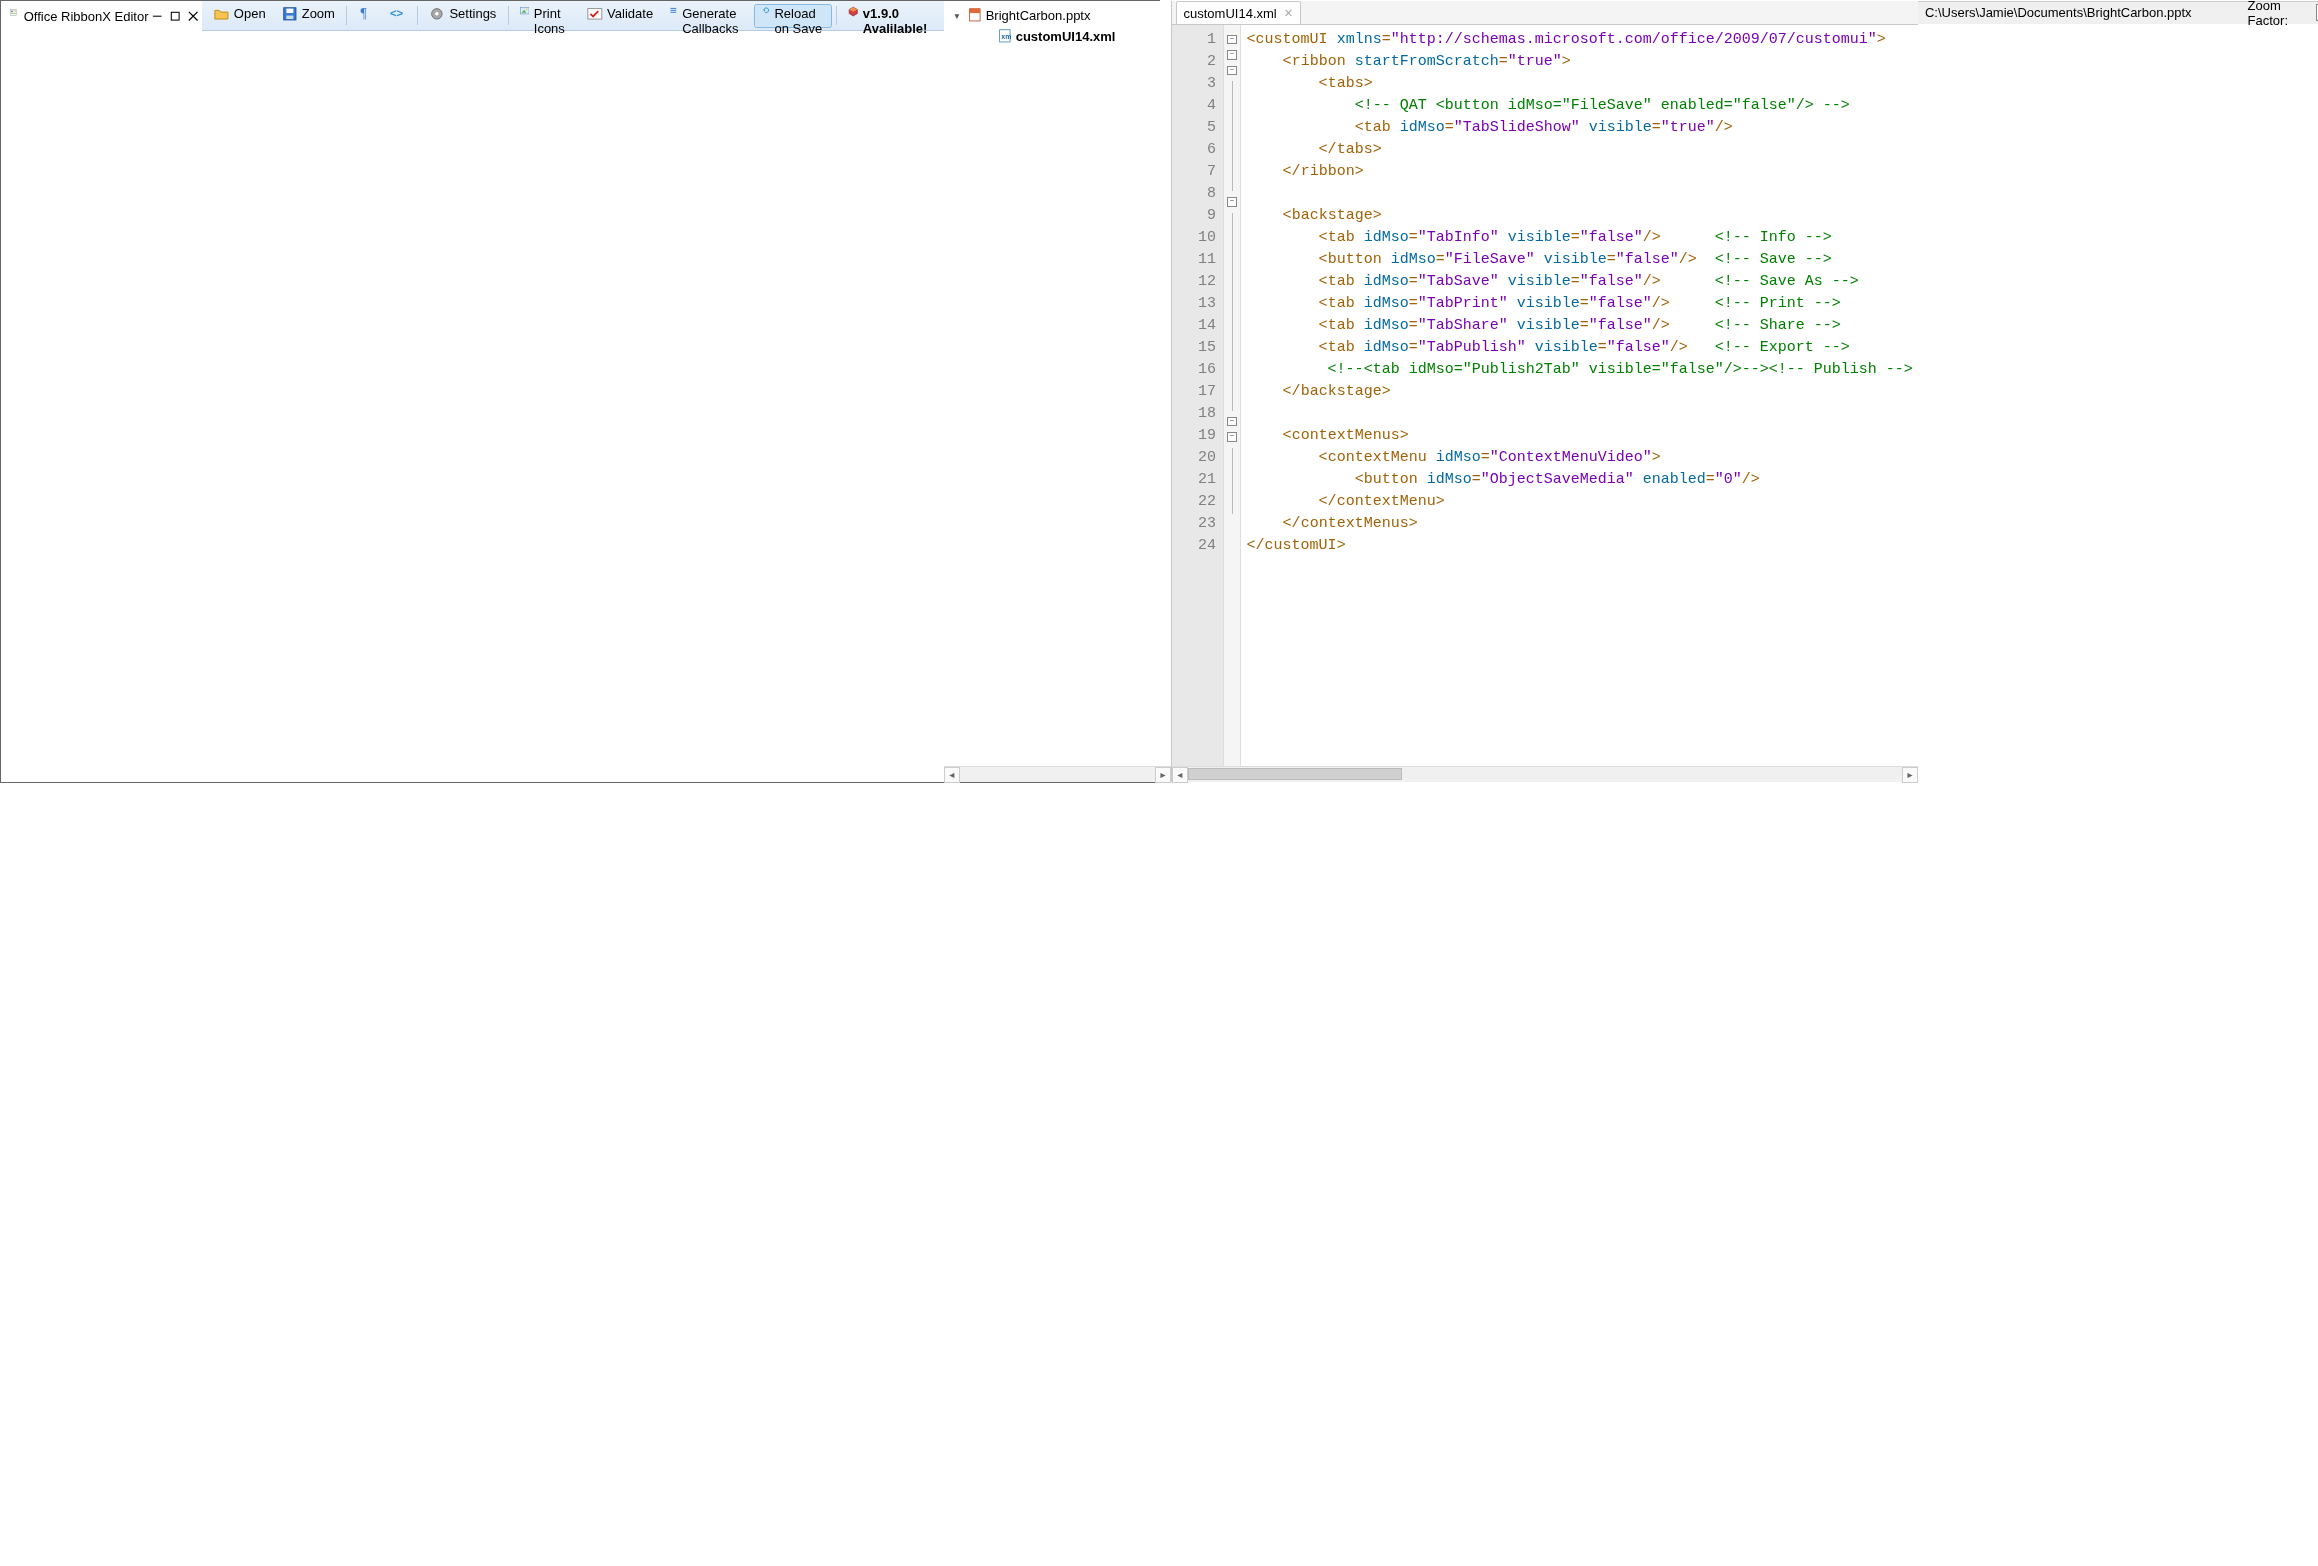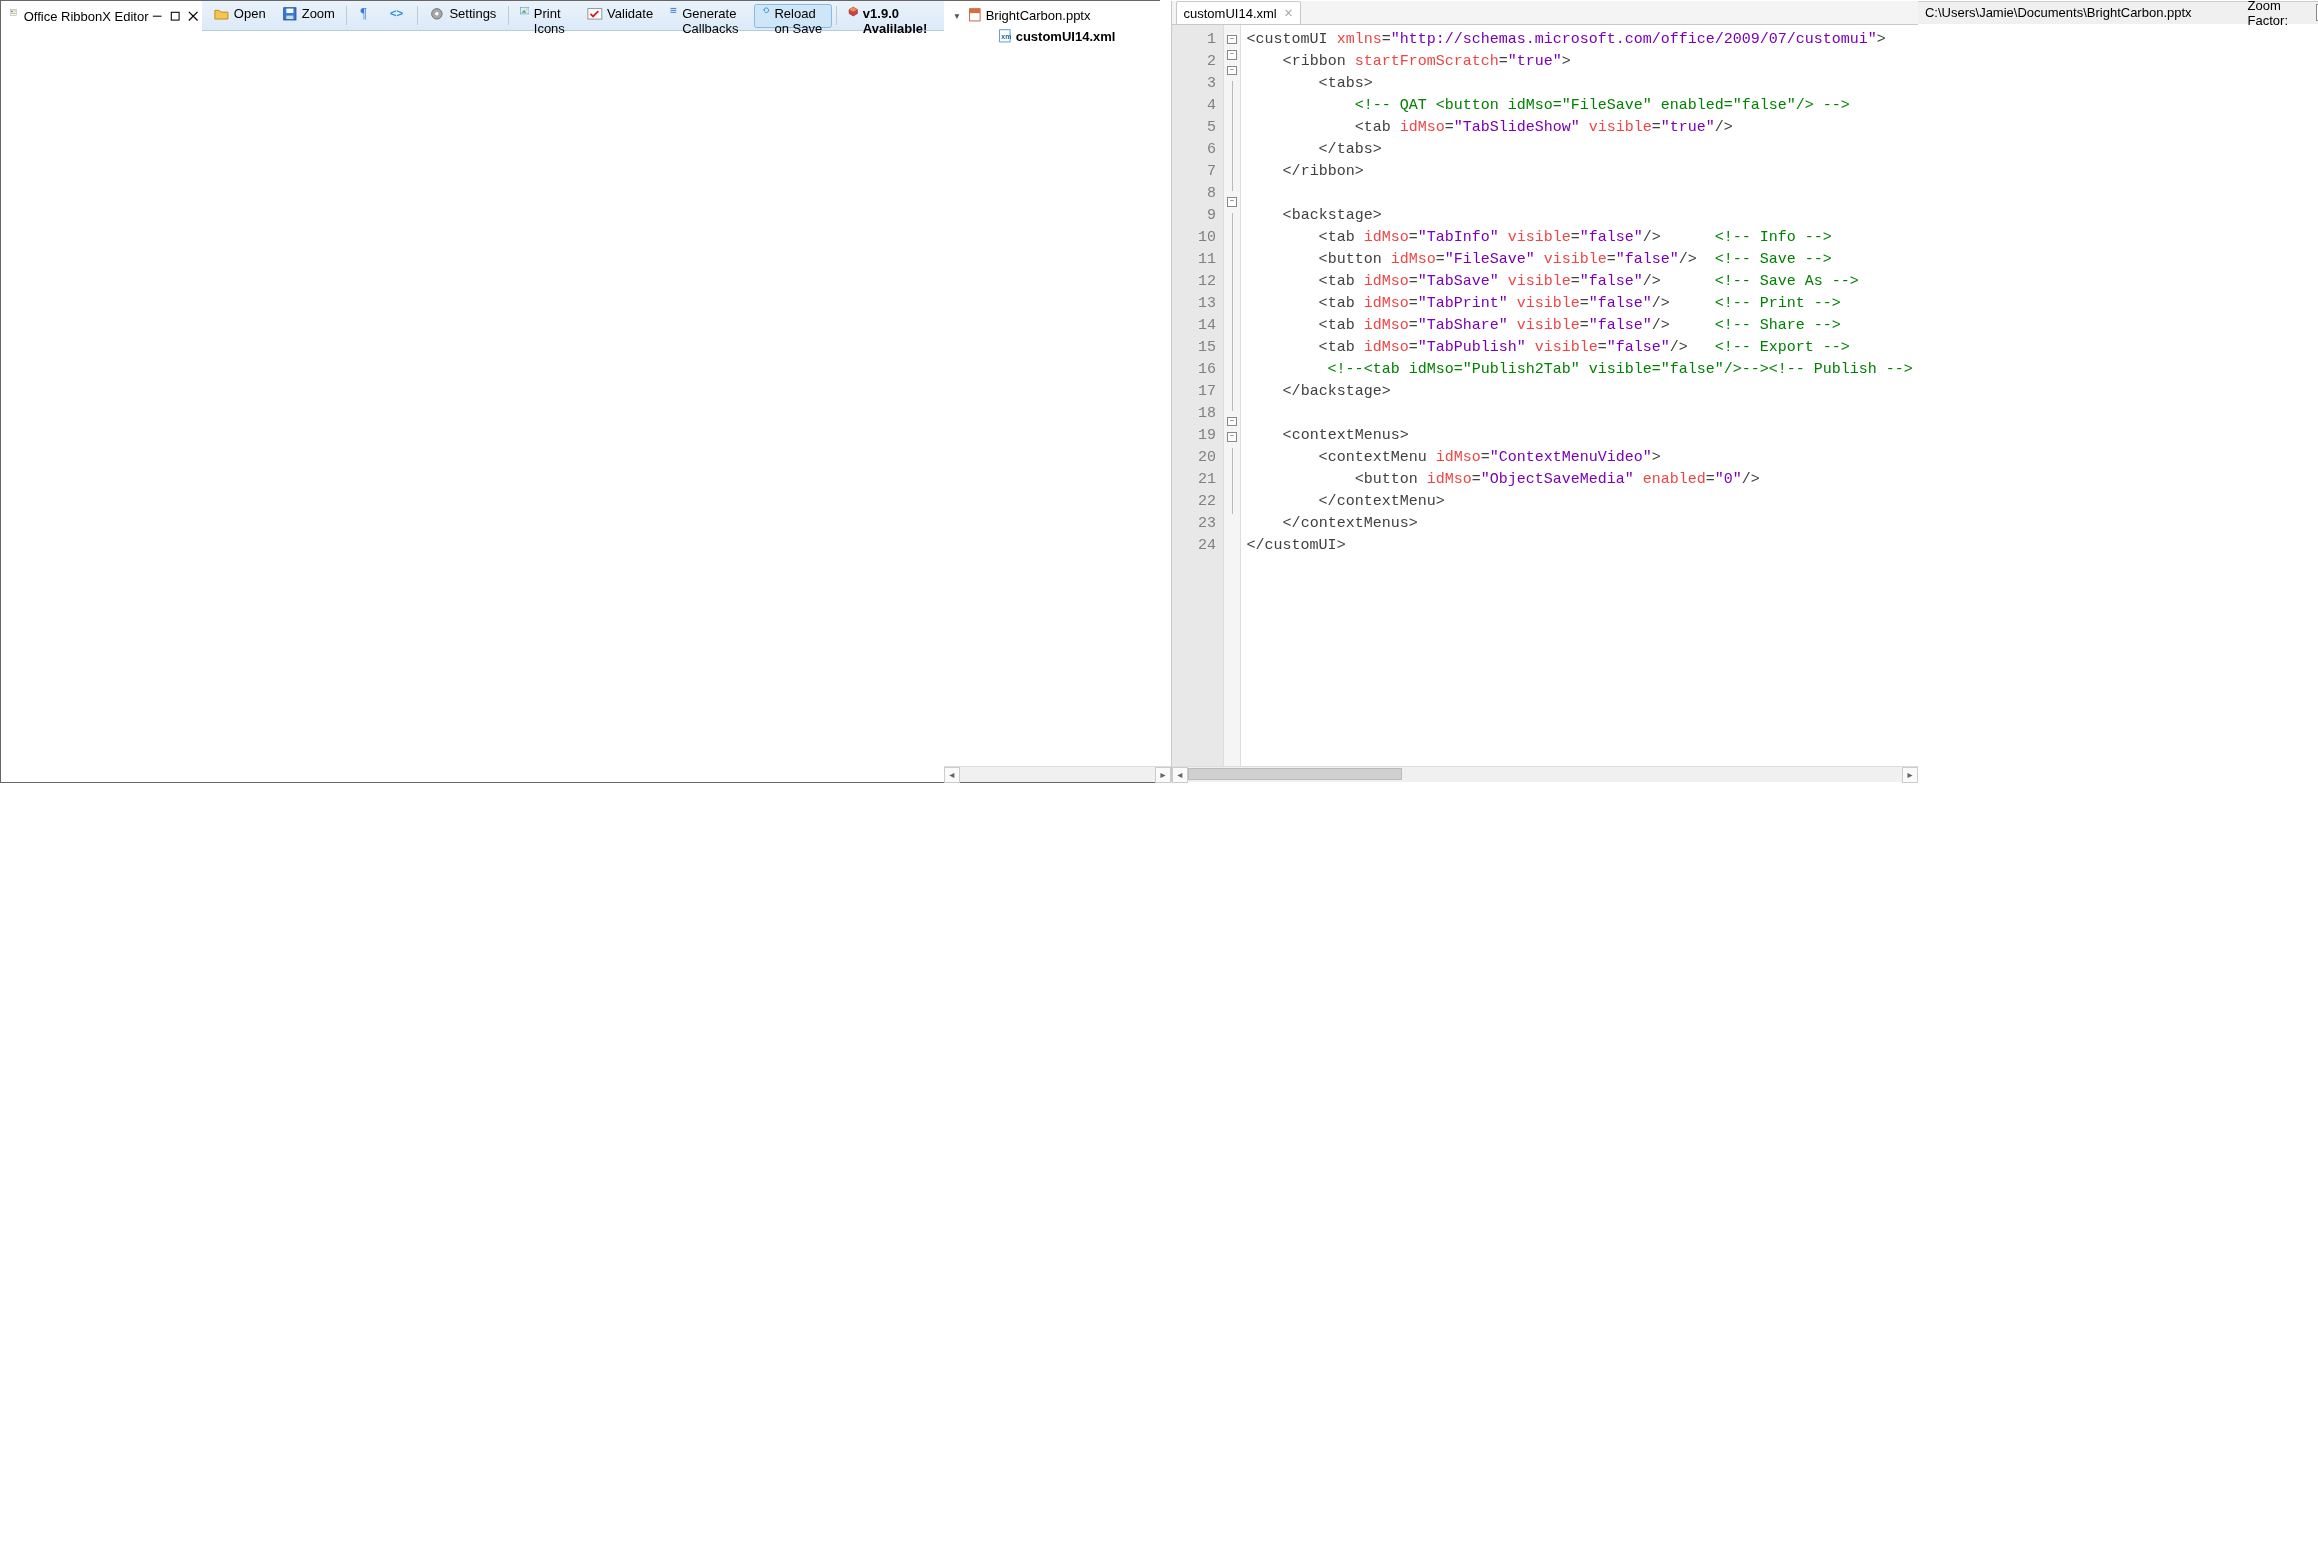--- a/index.html
+++ b/index.html
@@ -32,22 +32,22 @@
   .editor-pane { flex:1; display:flex; flex-direction:column; min-width:0; }
   .tabbar { height:24px; background:#f4f4f4; display:flex; align-items:flex-end; border-bottom:0.9px solid #c8c8c8; }
   .tab { height:22.6px; background:#fff; border:0.9px solid #c8c8c8; border-bottom:none; border-radius:2.6px 2.6px 0 0; display:flex; align-items:center; padding:0 7px; gap:7px; font-size:13px; margin-left:3.5px;}
   .tab .close { color:#aaa; font-size:11.3px; }
   .code-wrap { flex:1; display:flex; min-height:0; background:#fff; font-family: Consolas, "Courier New", monospace; font-size:15px; line-height:22px; }
   .gutter { width:52px; background:#e8e8e8; color:#808080; text-align:right; padding:3.5px 7px 3.5px 3.5px; border-right:0.9px solid #ddd;}
   .foldcol { width:17.4px; background:#f5f5f5; border-right:0.9px solid #ddd; padding-top:3.5px;}
   .foldcol .fbox { width:9.6px; height:9.6px; border:0.9px solid #888; margin:6px auto; font-size:7.8px; line-height:7.8px; text-align:center; color:#555; background:#fff;}
   .foldcol .fline { width:0.9px; height:22px; background:#bbb; margin:0 auto;}
   .code { flex:1; padding:3.5px 5.2px; white-space:pre; overflow:hidden; position:relative; color:#000;}
-  .t-tag { color:#404040; }
-  .t-attr { color:#ef4444; }
+  .t-tag { color:#a16207; }
+  .t-attr { color:#0369a1; }
   .t-str { color:#7a00b8; }
   .t-com { color:#008000; }
   .ed-hscroll { height:15.7px; background:#f0f0f0; border-top:0.9px solid #ddd; display:flex; }
   .ed-hscroll .arrow { width:15.7px; height:15.7px; display:flex; align-items:center; justify-content:center; border:0.9px solid #ccc; background:#fafafa; font-size:8.7px; color:#666;}
   .ed-hscroll .track { flex:1; position:relative; }
   .ed-hscroll .thumb { position:absolute; left:0; top:0.9px; height:12px; width:30%; background:#d0d0d0; border:0.9px solid #bbb;}
   .statusbar { height:22.6px; background:#f0f0f0; display:flex; align-items:center; font-size:13px; padding:0 7px; gap:28px; border-top:0.9px solid #ccc;}
   .statusbar .spacer { flex:1; }
   .zoom-spinner { display:flex; align-items:center; border:0.9px solid #888; height:17.4px; background:#fff;}
   .zoom-spinner .val { width:24px; text-align:right; padding-right:3.5px; font-size:12px;}

